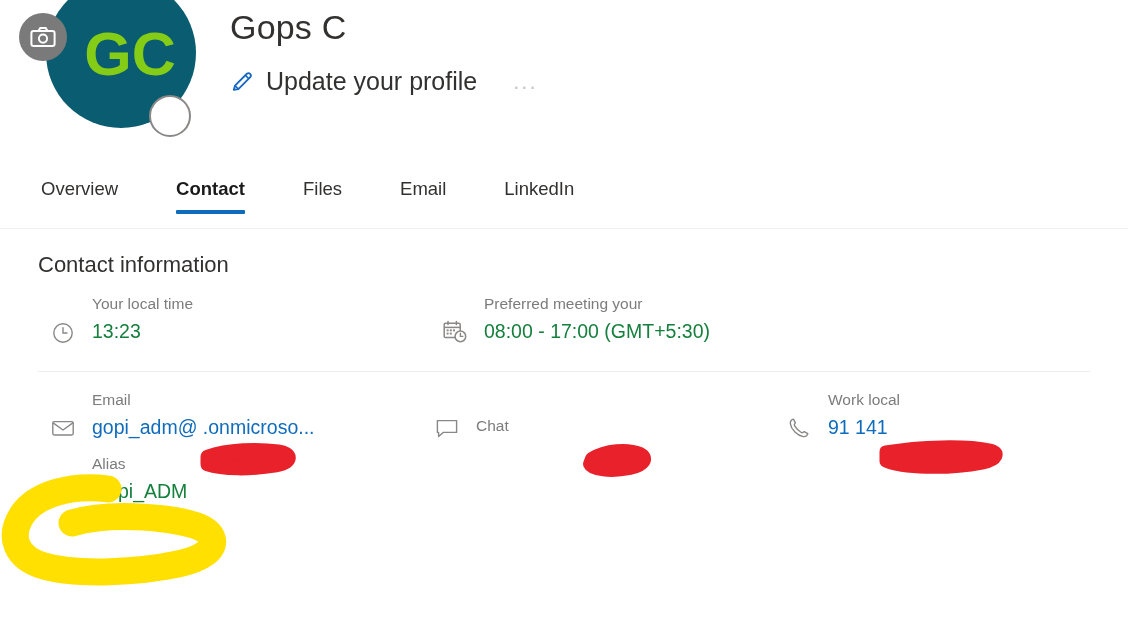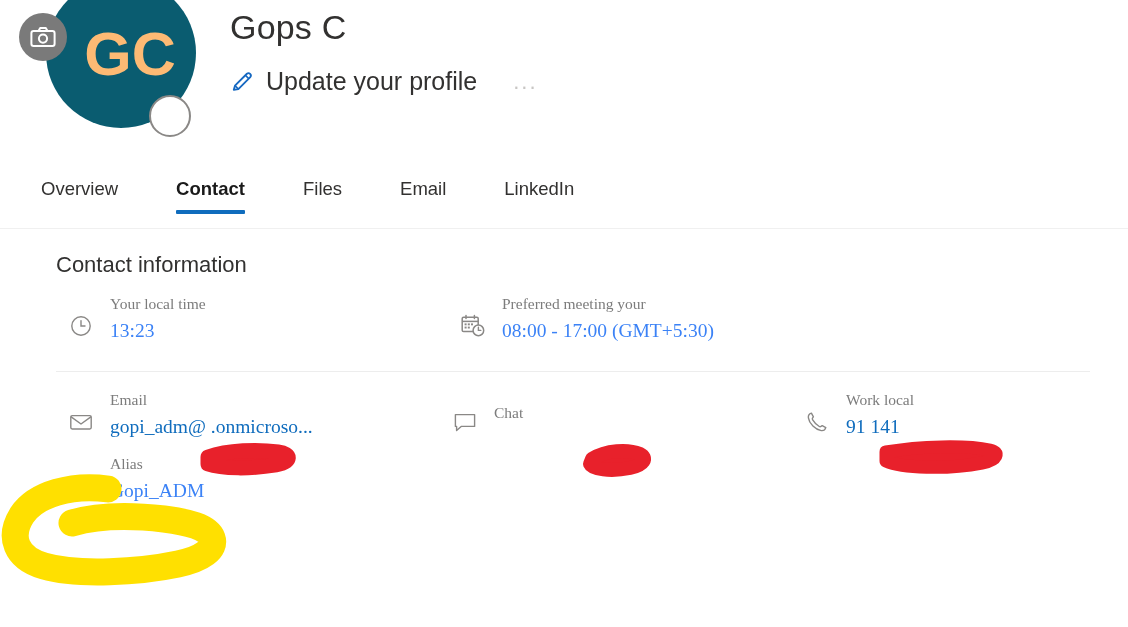--- a/index.html
+++ b/index.html
@@ -35,21 +35,21 @@
     top: 0;
     width: 150px;
     height: 150px;
     border-radius: 50%;
     background: #0a5c70;
     display: flex;
     align-items: center;
     justify-content: center;
   }
   .avatar-initials {
-    color: #fdba74;
+    color: #84cc16;
     font-size: 61px;
     font-weight: 600;
     letter-spacing: 0px;
     line-height: 1;
     margin-left: 18px;
     margin-top: 2px;
     font-family: "Liberation Sans", sans-serif;
   }
   .camera-badge {
     position: absolute;
@@ -143,57 +143,55 @@
     right: 21px;
     bottom: 0px;
     height: 4px;
     background: #0f6cbd;
     border-radius: 1px;
   }
 
   
   .content {
     padding: 0 0 0 0;
-    margin-left: 18px;
   }
   .section-title {
     font-size: 22px;
     color: #323130;
     font-weight: 400;
     padding: 23px 0 0 38px;
   }
   .field-grid {
     display: flex;
     padding-left: 48px;
     padding-top: 14px;
   }
   .field {
     display: flex;
-    align-items: center;
-    font-family: Liberation Serif, serif;
+    align-items: flex-end;
   }
   .field-icon {
     width: 30px;
     min-width: 30px;
     margin-right: 14px;
     display: flex;
     align-items: center;
     justify-content: center;
     padding-top: 16px;
   }
   .field-body { }
   .field-label {
     font-size: 15.5px;
     color: #7c7c7c;
     line-height: 1.5;
     margin-bottom: 3px;
   }
   .field-value {
     font-size: 19.5px;
-    color: #3b82f6;
+    color: #15803d;
     line-height: 1.35;
     white-space: nowrap;
   }
   .field-value.link {
     color: #0f6cbd;
   }
 
   .row1 .field.local-time { width: 392px; }
   .row1 .field.meeting-hours { }
 

